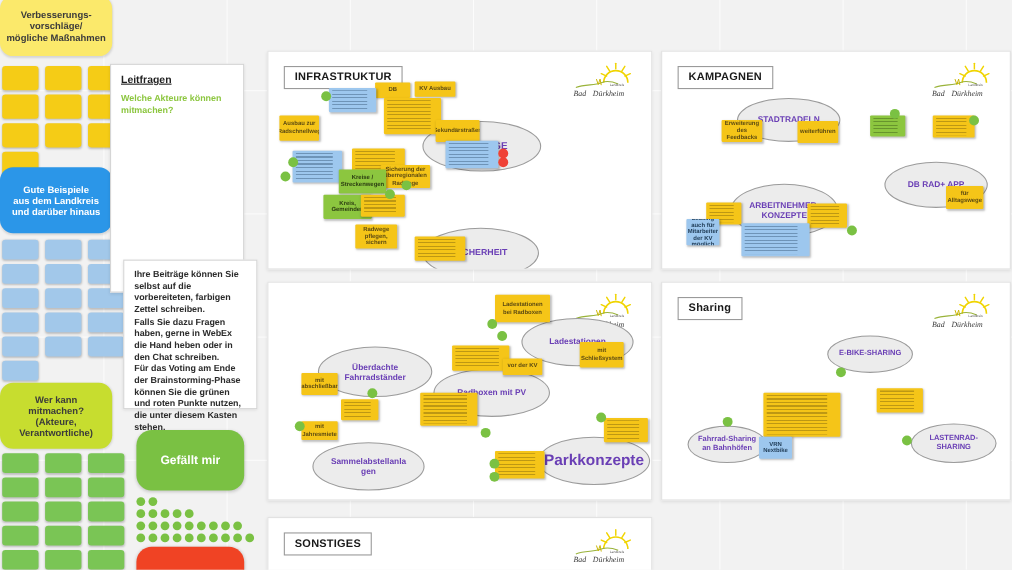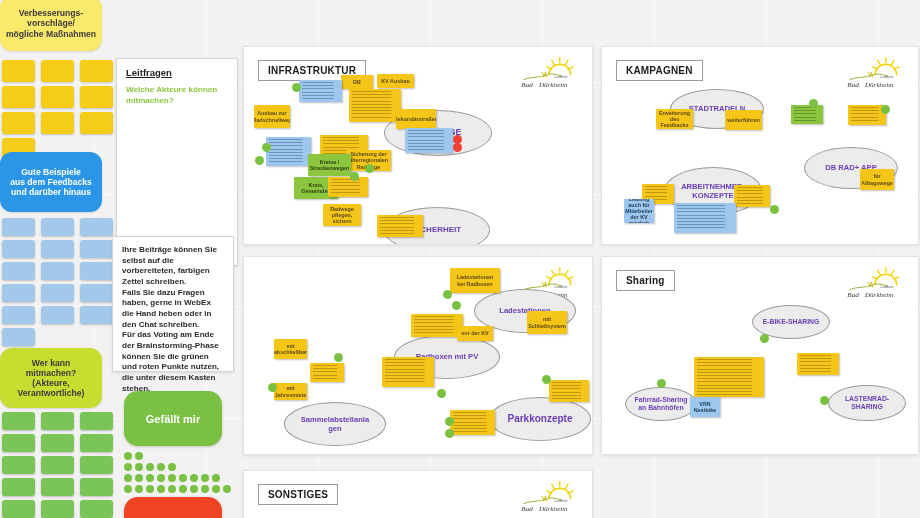--- a/index.html
+++ b/index.html
@@ -124,21 +124,21 @@
   <div class="sticky" style="height:22px;background:#f5cc16"></div>
   <div class="sticky" style="height:22px;background:#f5cc16"></div>
   <div class="sticky" style="height:22px;background:#f5cc16"></div>
   <div class="sticky" style="height:22px;background:#f5cc16"></div>
   <div class="sticky" style="height:22px;background:#f5cc16"></div>
   <div class="sticky" style="height:22px;background:#f5cc16"></div>
 </div>
 
 <div class="pad-label" style="left:0;top:152px;width:102px;height:60px;background:#2b96e8;color:#fff;font-size:8.6px;">
   <span style="white-space:pre-line">Gute Beispiele
-aus dem Feedbacks
+aus dem Landkreis
 und darüber hinaus</span>
 </div>
 
 <div class="sticky-grid" style="left:2px;top:218px;grid-template-columns:repeat(3,33px);">
   <div class="sticky" style="height:18px;background:#a2c8ea"></div>
   <div class="sticky" style="height:18px;background:#a2c8ea"></div>
   <div class="sticky" style="height:18px;background:#a2c8ea"></div>
   <div class="sticky" style="height:18px;background:#a2c8ea"></div>
   <div class="sticky" style="height:18px;background:#a2c8ea"></div>
   <div class="sticky" style="height:18px;background:#a2c8ea"></div>
@@ -172,21 +172,21 @@
   <div class="sticky" style="height:18px;background:#7ac555"></div>
   <div class="sticky" style="height:18px;background:#7ac555"></div>
   <div class="sticky" style="height:18px;background:#7ac555"></div>
   <div class="sticky" style="height:18px;background:#7ac555"></div>
   <div class="sticky" style="height:18px;background:#7ac555"></div>
   <div class="sticky" style="height:18px;background:#7ac555"></div>
   <div class="sticky" style="height:18px;background:#7ac555"></div>
   <div class="sticky" style="height:18px;background:#7ac555"></div>
 </div>
 
-<div class="card" style="left:116px;top:58px;width:122px;height:208px;">
+<div class="card" style="left:100px;top:58px;width:122px;height:208px;">
   <h4>Leitfragen</h4>
   <p class="q-green">Welche Akteure können mitmachen?</p>
 </div>
 
 <div class="card" style="left:112px;top:236px;width:122px;height:136px;">
   <p class="q-dark" style="white-space:pre-line;font-size:8.1px;">Ihre Beiträge können Sie selbst auf die vorbereiteten, farbigen Zettel schreiben.
 Falls Sie dazu Fragen haben, gerne in WebEx die Hand heben oder in den Chat schreiben.
 Für das Voting am Ende der Brainstorming-Phase können Sie die grünen und roten Punkte nutzen, die unter diesem Kasten stehen.</p>
 </div>
 
@@ -369,25 +369,27 @@
       <line x1="52" y1="21" x2="61" y2="25"></line>
       <line x1="100" y1="21" x2="91" y2="25"></line>
     </g>
     <path d="M56 36 A20 20 0 0 1 96 36" fill="none" stroke="#f0d400" stroke-width="2.6"></path>
     <path d="M10 44 C26 38 40 41 52 36 C62 32 70 34 80 38" fill="none" stroke="#9ab33a" stroke-width="1.8"></path>
     <path d="M44 30 l3 9 l3 -9 l2 10" fill="none" stroke="#c9b400" stroke-width="1.6"></path>
     <text x="6" y="58" font-family="Liberation Serif, serif" font-style="italic" font-size="13" fill="#3a3a3a">Bad</text>
     <text x="38" y="58" font-family="Liberation Serif, serif" font-style="italic" font-size="13" fill="#3a3a3a">Dürkheim</text>
     <text x="66" y="42" font-family="Liberation Sans, sans-serif" font-size="5.5" fill="#5a5a5a">Landkreis</text>
   </svg></div>
+      <div class="node" style="left: 45px; top: 58px; width: 102px; height: 44px; font-size: 7.6px; white-space: pre-line;">Überdachte
+Fahrradständer</div>
       <div class="node" style="left: 40px; top: 145px; width: 100px; height: 42px; font-size: 7.6px; white-space: pre-line;">Sammelabstellanla
 gen</div>
       <div class="node" style="left: 150px; top: 78px; width: 104px; height: 42px; font-size: 7.6px; white-space: pre-line;">Radboxen mit PV</div>
       <div class="node" style="left: 230px; top: 32px; width: 100px; height: 42px; font-size: 7.6px; white-space: pre-line;">Ladestationen</div>
-      <div class="node" style="left: 245px; top: 140px; width: 100px; height: 42px; font-size: 10px; white-space: pre-line; text-align: center;">Parkkonzepte</div>
+      <div class="node" style="left: 245px; top: 140px; width: 100px; height: 42px; font-size: 14px; white-space: pre-line; text-align: center;">Parkkonzepte</div>
       <div class="note n-yellow" style="left: 206px; top: 11px; width: 50px; height: 25px;">
         <span class="legible">Ladestationen bei Radboxen</span>
       </div>
       <div class="note n-yellow" style="left: 30px; top: 82px; width: 33px; height: 20px;">
         <span class="legible">mit abschließbar</span>
       </div>
       <div class="note n-yellow" style="left: 66px; top: 106px; width: 34px; height: 19px;">
         <span class="scrap"></span>
       </div>
       <div class="note n-yellow" style="left: 30px; top: 126px; width: 33px; height: 17px;">

